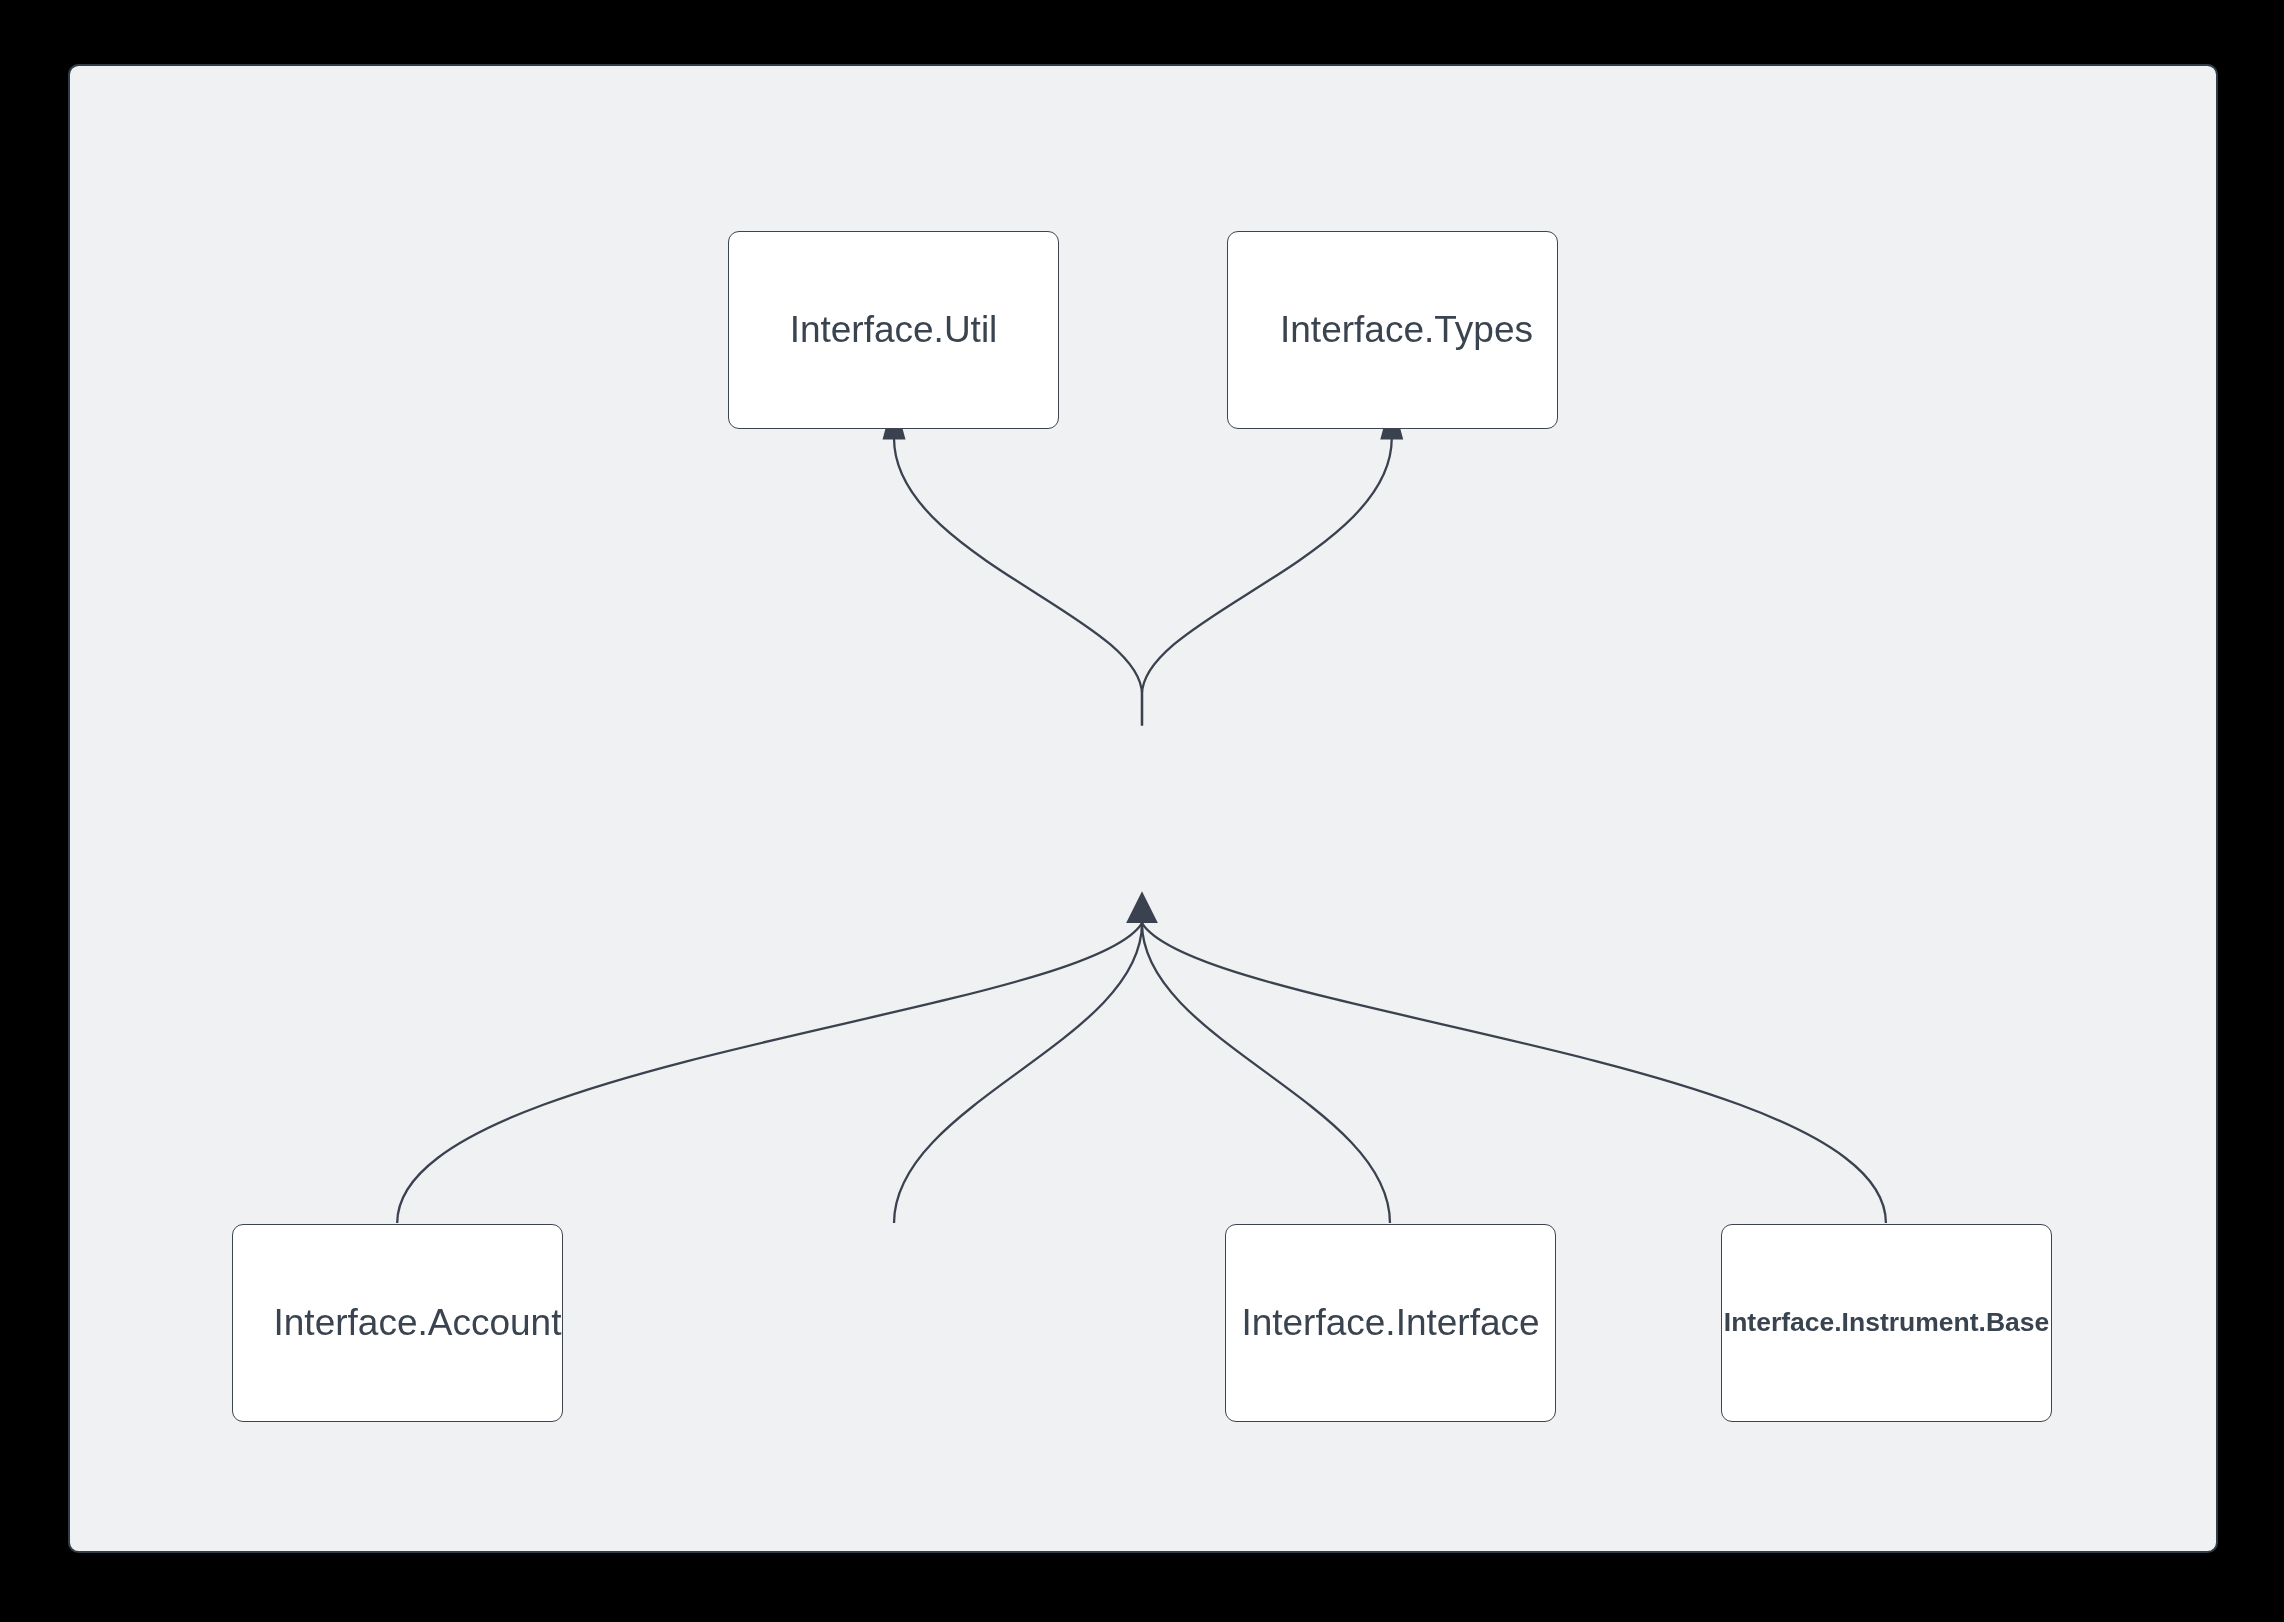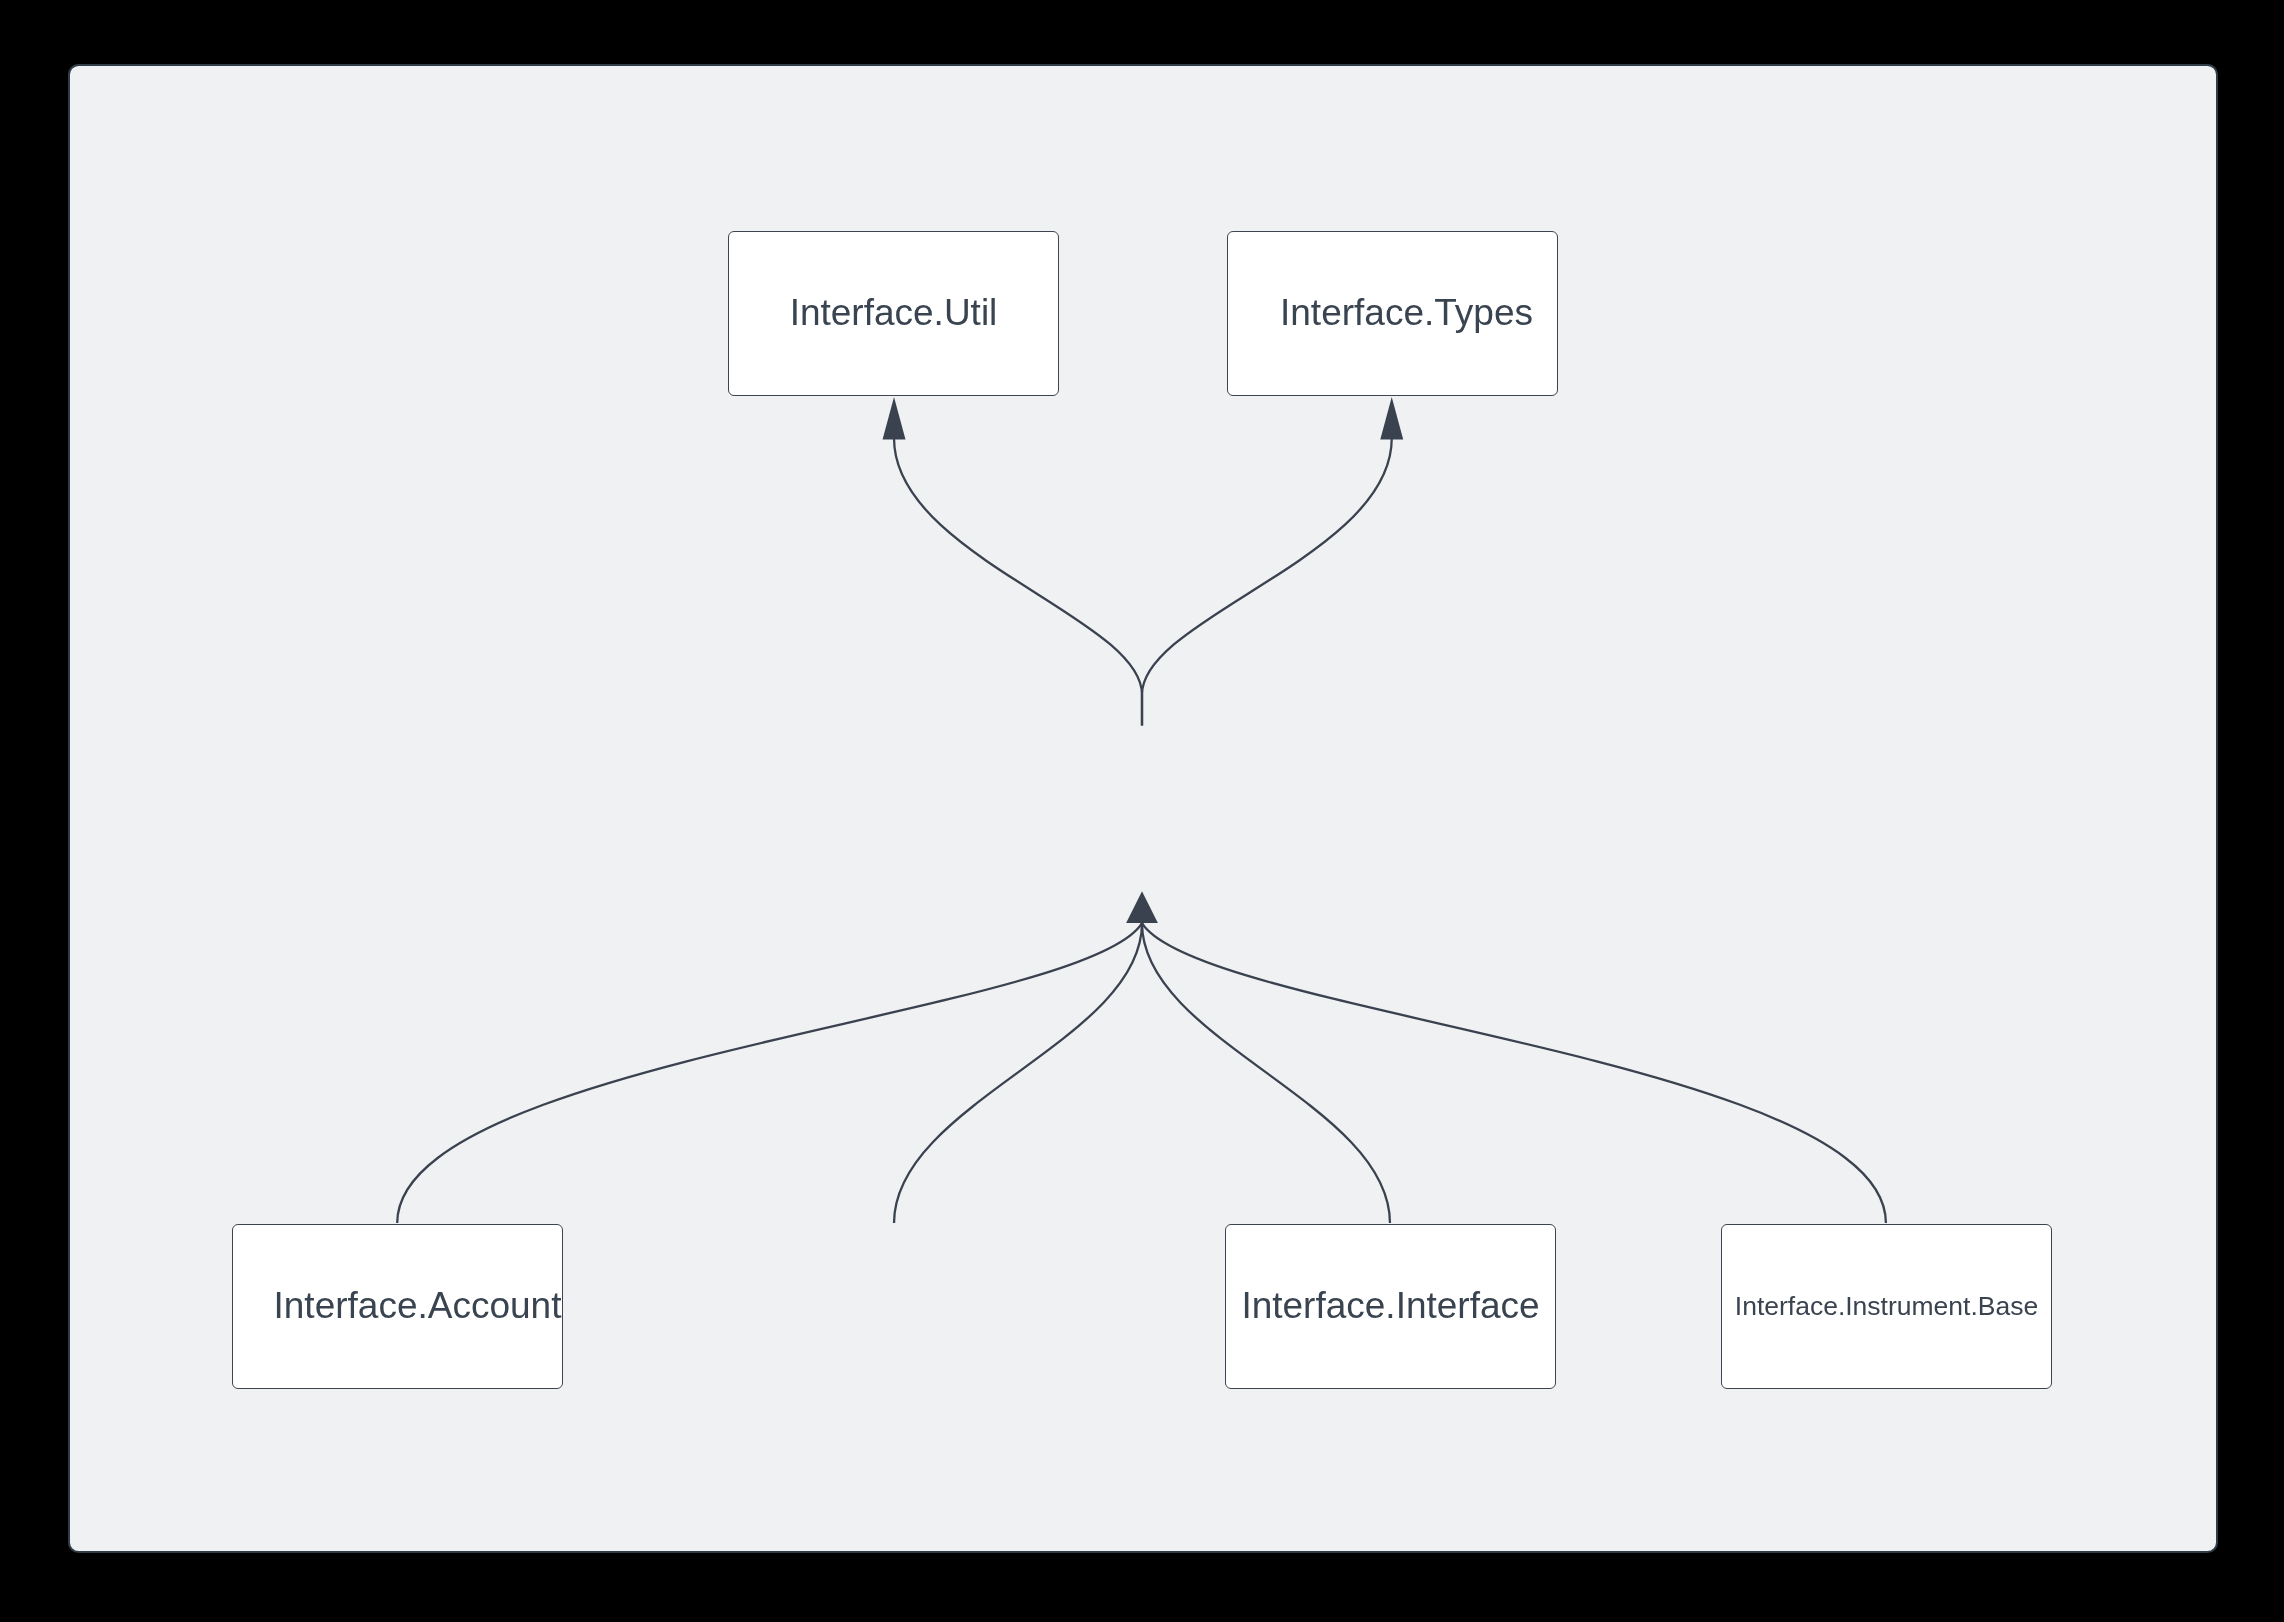--- a/index.html
+++ b/index.html
@@ -38,24 +38,24 @@
     stroke: var(--edge-color, #3a4250);
     stroke-width: 2.6;
   }
   svg.edges polygon {
     fill: var(--edge-color, #3a4250);
     stroke: none;
   }
   .node {
     position: absolute;
     width: 331px;
-    height: 165px;
+    height: 198px;
     background: var(--node-bg, #ffffff);
     border: 1.8px solid var(--node-border, #3e4551);
-    border-radius: 6px;
+    border-radius: 11px;
     box-sizing: border-box;
     display: flex;
     align-items: center;
     justify-content: center;
     cursor: default;
   }
   .node .label {
     color: var(--node-text, #3a4450);
     font-size: 37px;
     line-height: 1.2;
@@ -101,18 +101,18 @@
 
   <div class="node" style="left:232px; top:1224px;padding-left:40px;">
     <span class="label">Interface.Account</span>
   </div>
 
 
   <div class="node" style="left:1225px; top:1224px;">
     <span class="label">Interface.Interface</span>
   </div>
 
-  <div class="node small" style="left:1721px; top:1224px;">
+  <div class="node small" style="left:1721px; top:1224px;font-weight:bold;">
     <span class="label">Interface.Instrument.Base</span>
   </div>
 
 </div>
 
 
 </body></html>

